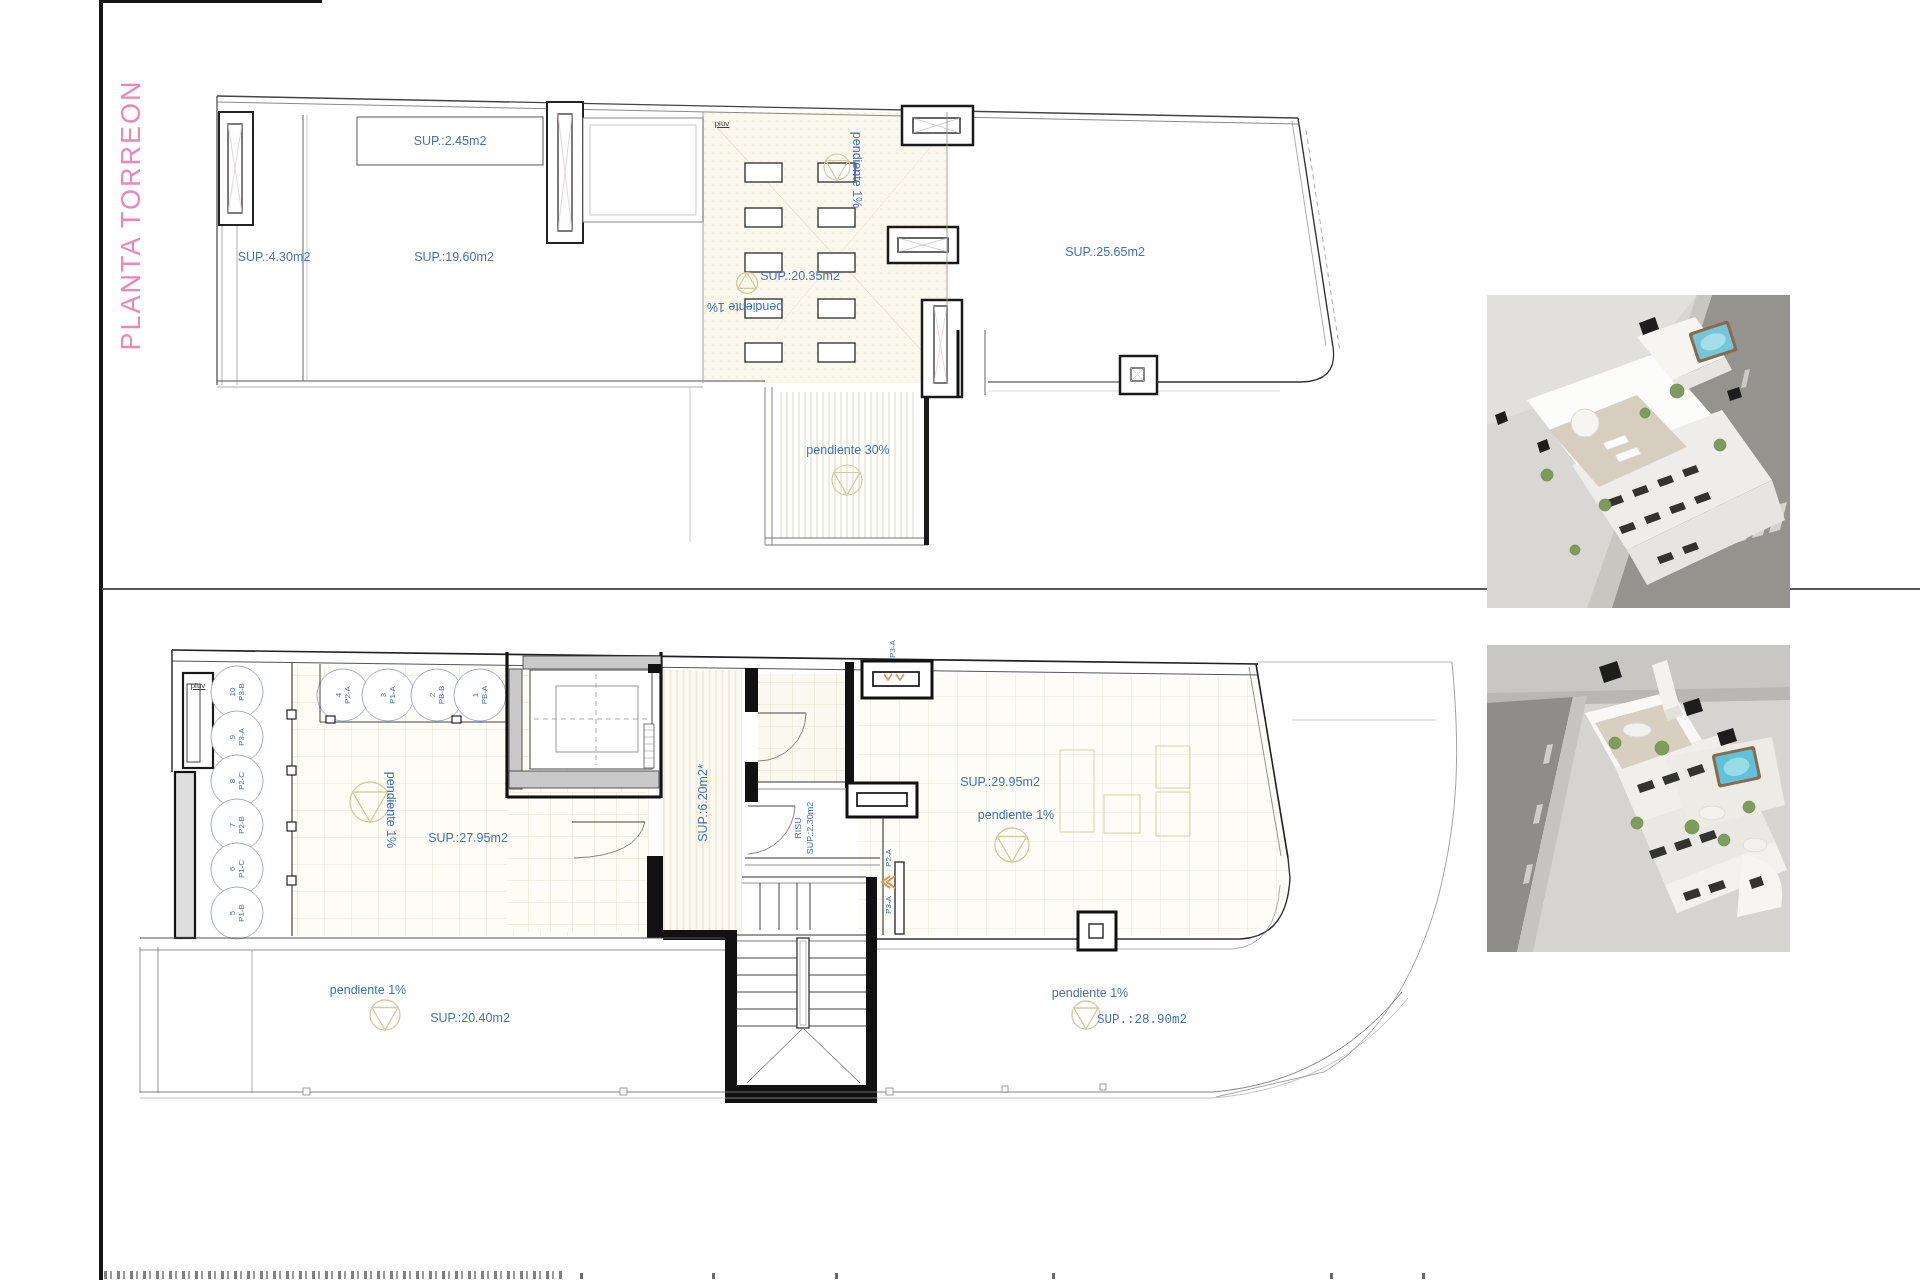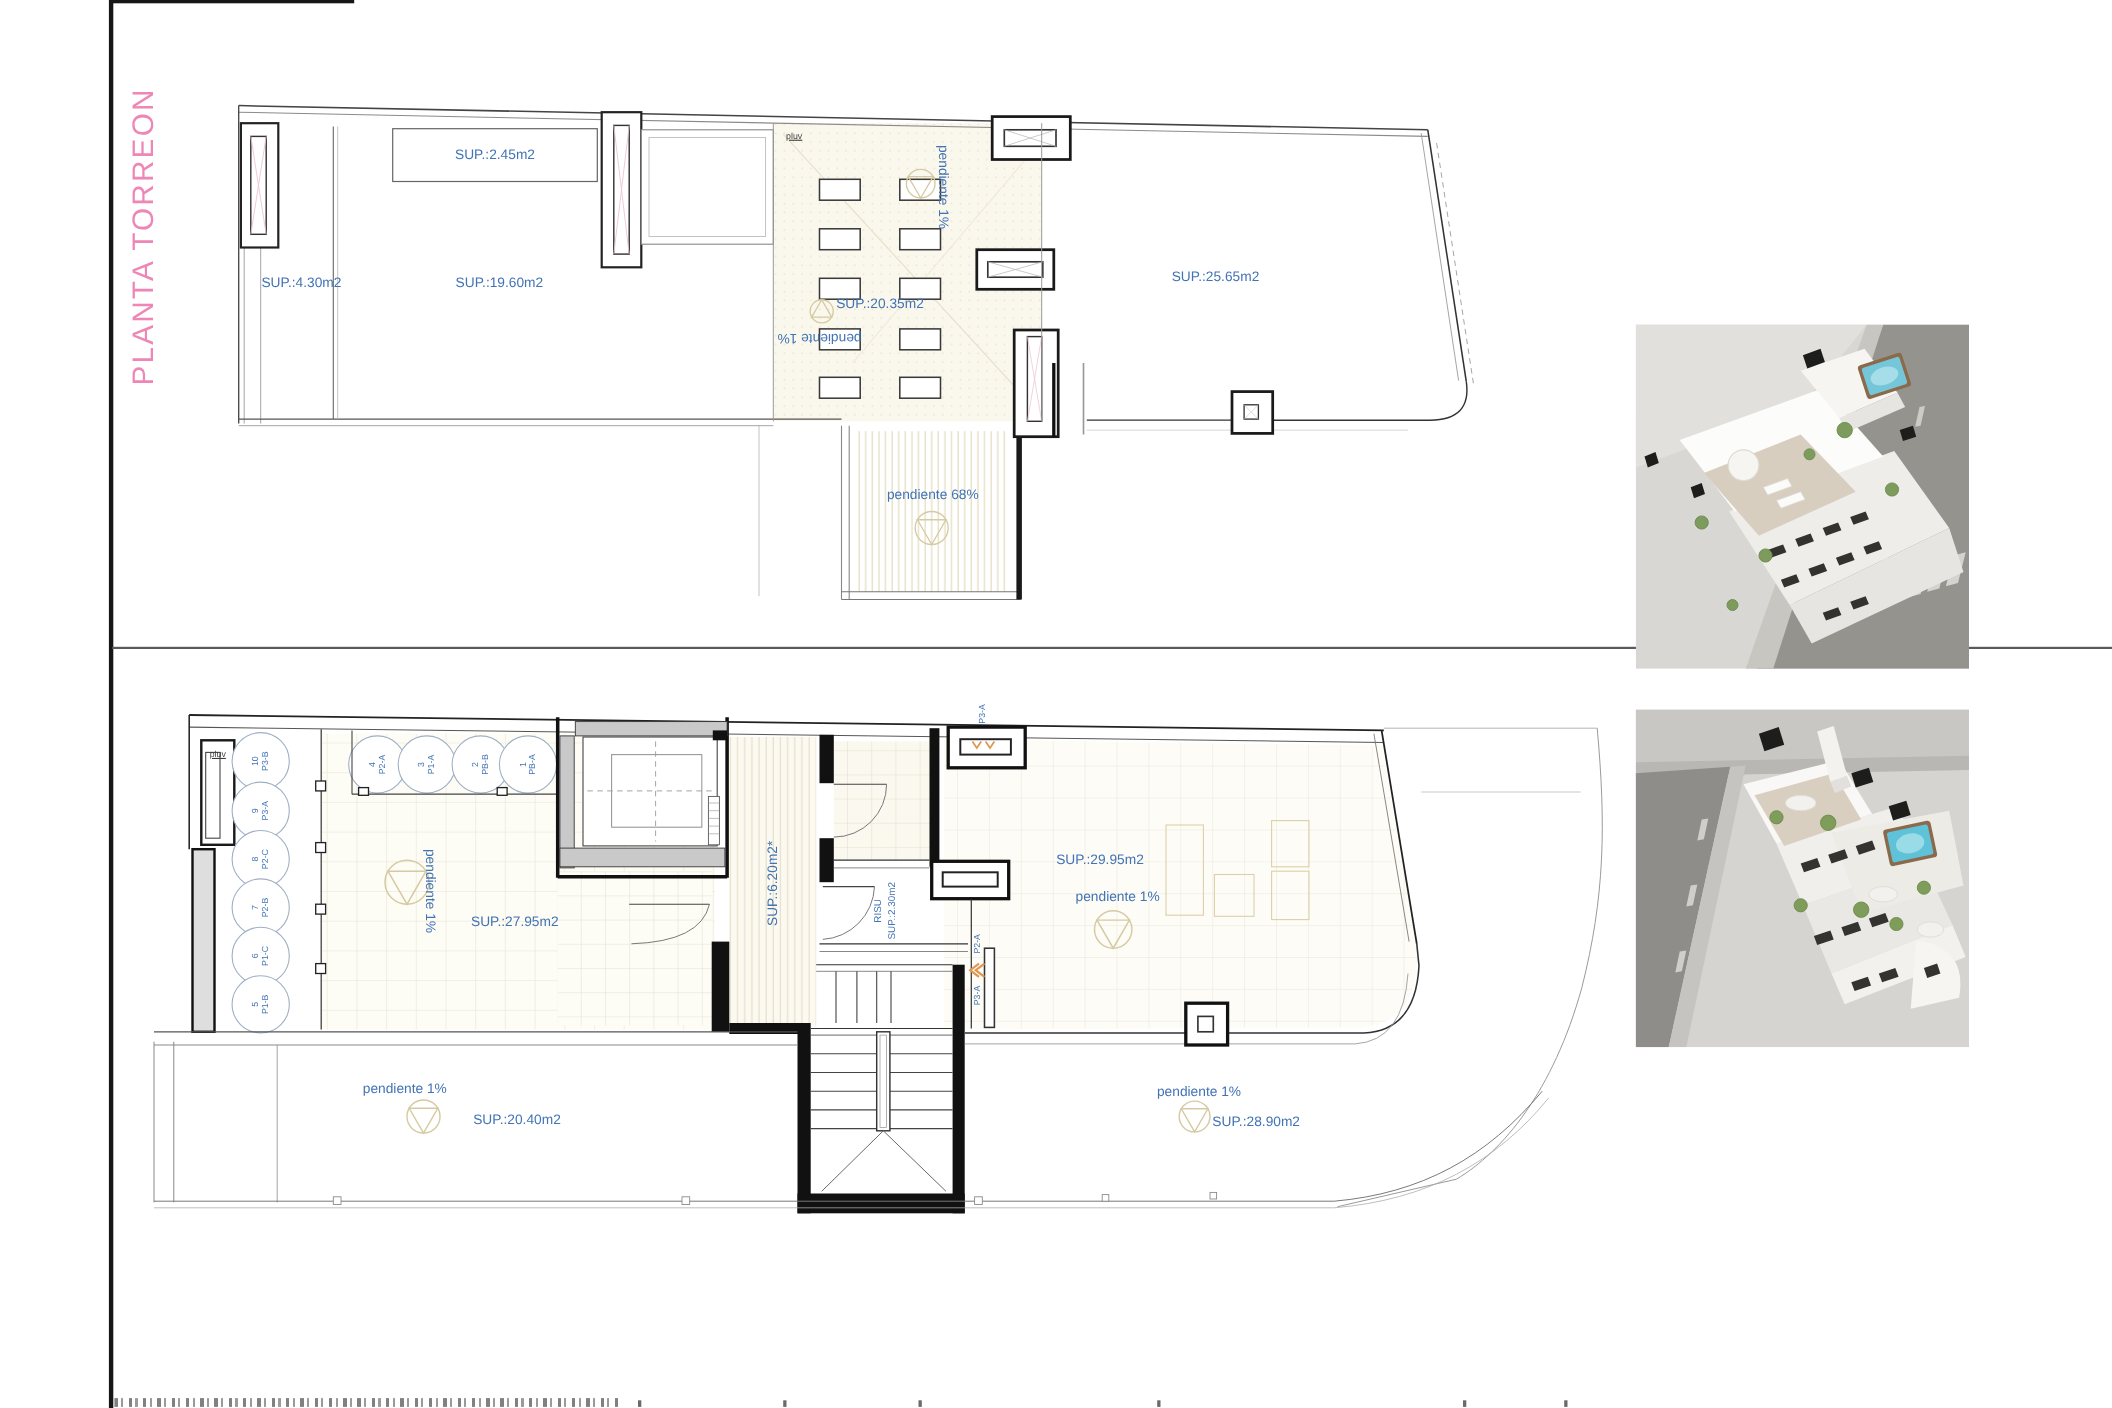--- a/index.html
+++ b/index.html
@@ -146,21 +146,21 @@
   </svg>
 
   <span class="lbl tiny" style="left:722px;top:124px;">pluv</span>
   <span class="lbl" style="left:450px;top:141px;">SUP.:2.45m2</span>
   <span class="lbl" style="left:274px;top:257px;">SUP.:4.30m2</span>
   <span class="lbl" style="left:437px;top:257px;margin-left:17px;">SUP.:19.60m2</span>
   <span class="lbl rot90" style="left:857px;top:170px;">pendiente 1%</span>
   <span class="lbl" style="left:800px;top:276px;">SUP.:20.35m2</span>
   <span class="lbl rot180" style="left:745px;top:307px;">pendiente 1%</span>
   <span class="lbl" style="left:1105px;top:252px;">SUP.:25.65m2</span>
-  <span class="lbl" style="left:848px;top:450px;">pendiente 68%</span>
+  <span class="lbl" style="left:848px;top:450px;">pendiente 30%</span>
 
   <svg style="left:120px;top:600px;" width="1360" height="540" viewBox="120 600 1360 540">
     <defs>
       <pattern id="t27" width="27" height="27" patternUnits="userSpaceOnUse">
         <path d="M27,0 H0 V27" fill="none" stroke="#e8e4d4" stroke-width="1"></path>
       </pattern>
       <pattern id="t22" width="22" height="22" patternUnits="userSpaceOnUse">
         <path d="M22,0 H0 V22" fill="none" stroke="#e6e1cd" stroke-width="1"></path>
       </pattern>
       <pattern id="t29" width="29" height="29" patternUnits="userSpaceOnUse">
@@ -367,21 +367,21 @@
 
   <span class="lbl rotm90 code" style="left:893px;top:649px;">P3-A</span>
   <span class="lbl rotm90 code" style="left:889px;top:858px;">P2-A</span>
   <span class="lbl rotm90 code" style="left:889px;top:905px;">P3-A</span>
 
   <span class="lbl" style="left:1000px;top:782px;">SUP.:29.95m2</span>
   <span class="lbl" style="left:1016px;top:815px;">pendiente 1%</span>
   <span class="lbl" style="left:368px;top:990px;">pendiente 1%</span>
   <span class="lbl" style="left:470px;top:1018px;">SUP.:20.40m2</span>
   <span class="lbl" style="left:1090px;top:993px;">pendiente 1%</span>
-  <span class="lbl" style="left:1142px;top:1020px;">SUP.:28.90m2</span>
+  <span class="lbl" style="left:1142px;top:1020px;font-family:Liberation Mono, monospace;">SUP.:28.90m2</span>
 
   <svg style="left:1487px;top:295px;" width="303" height="313" viewBox="0 0 303 313">
     <rect width="303" height="313" fill="#d9d7d3"></rect>
     <polygon points="0,0 210,0 150,75 0,130" fill="#e2e0dc"></polygon>
     <polygon points="225,0 303,0 303,313 110,313" fill="#94938e"></polygon>
     <polygon points="210,0 225,0 125,313 100,313" fill="#c8c6c1"></polygon>
     <g fill="#cccbc7">
       <polygon points="258,75 263,74 259,92 254,93"></polygon>
       <polygon points="242,140 247,139 243,157 238,158"></polygon>
       <polygon points="226,205 231,204 227,222 222,223"></polygon>

